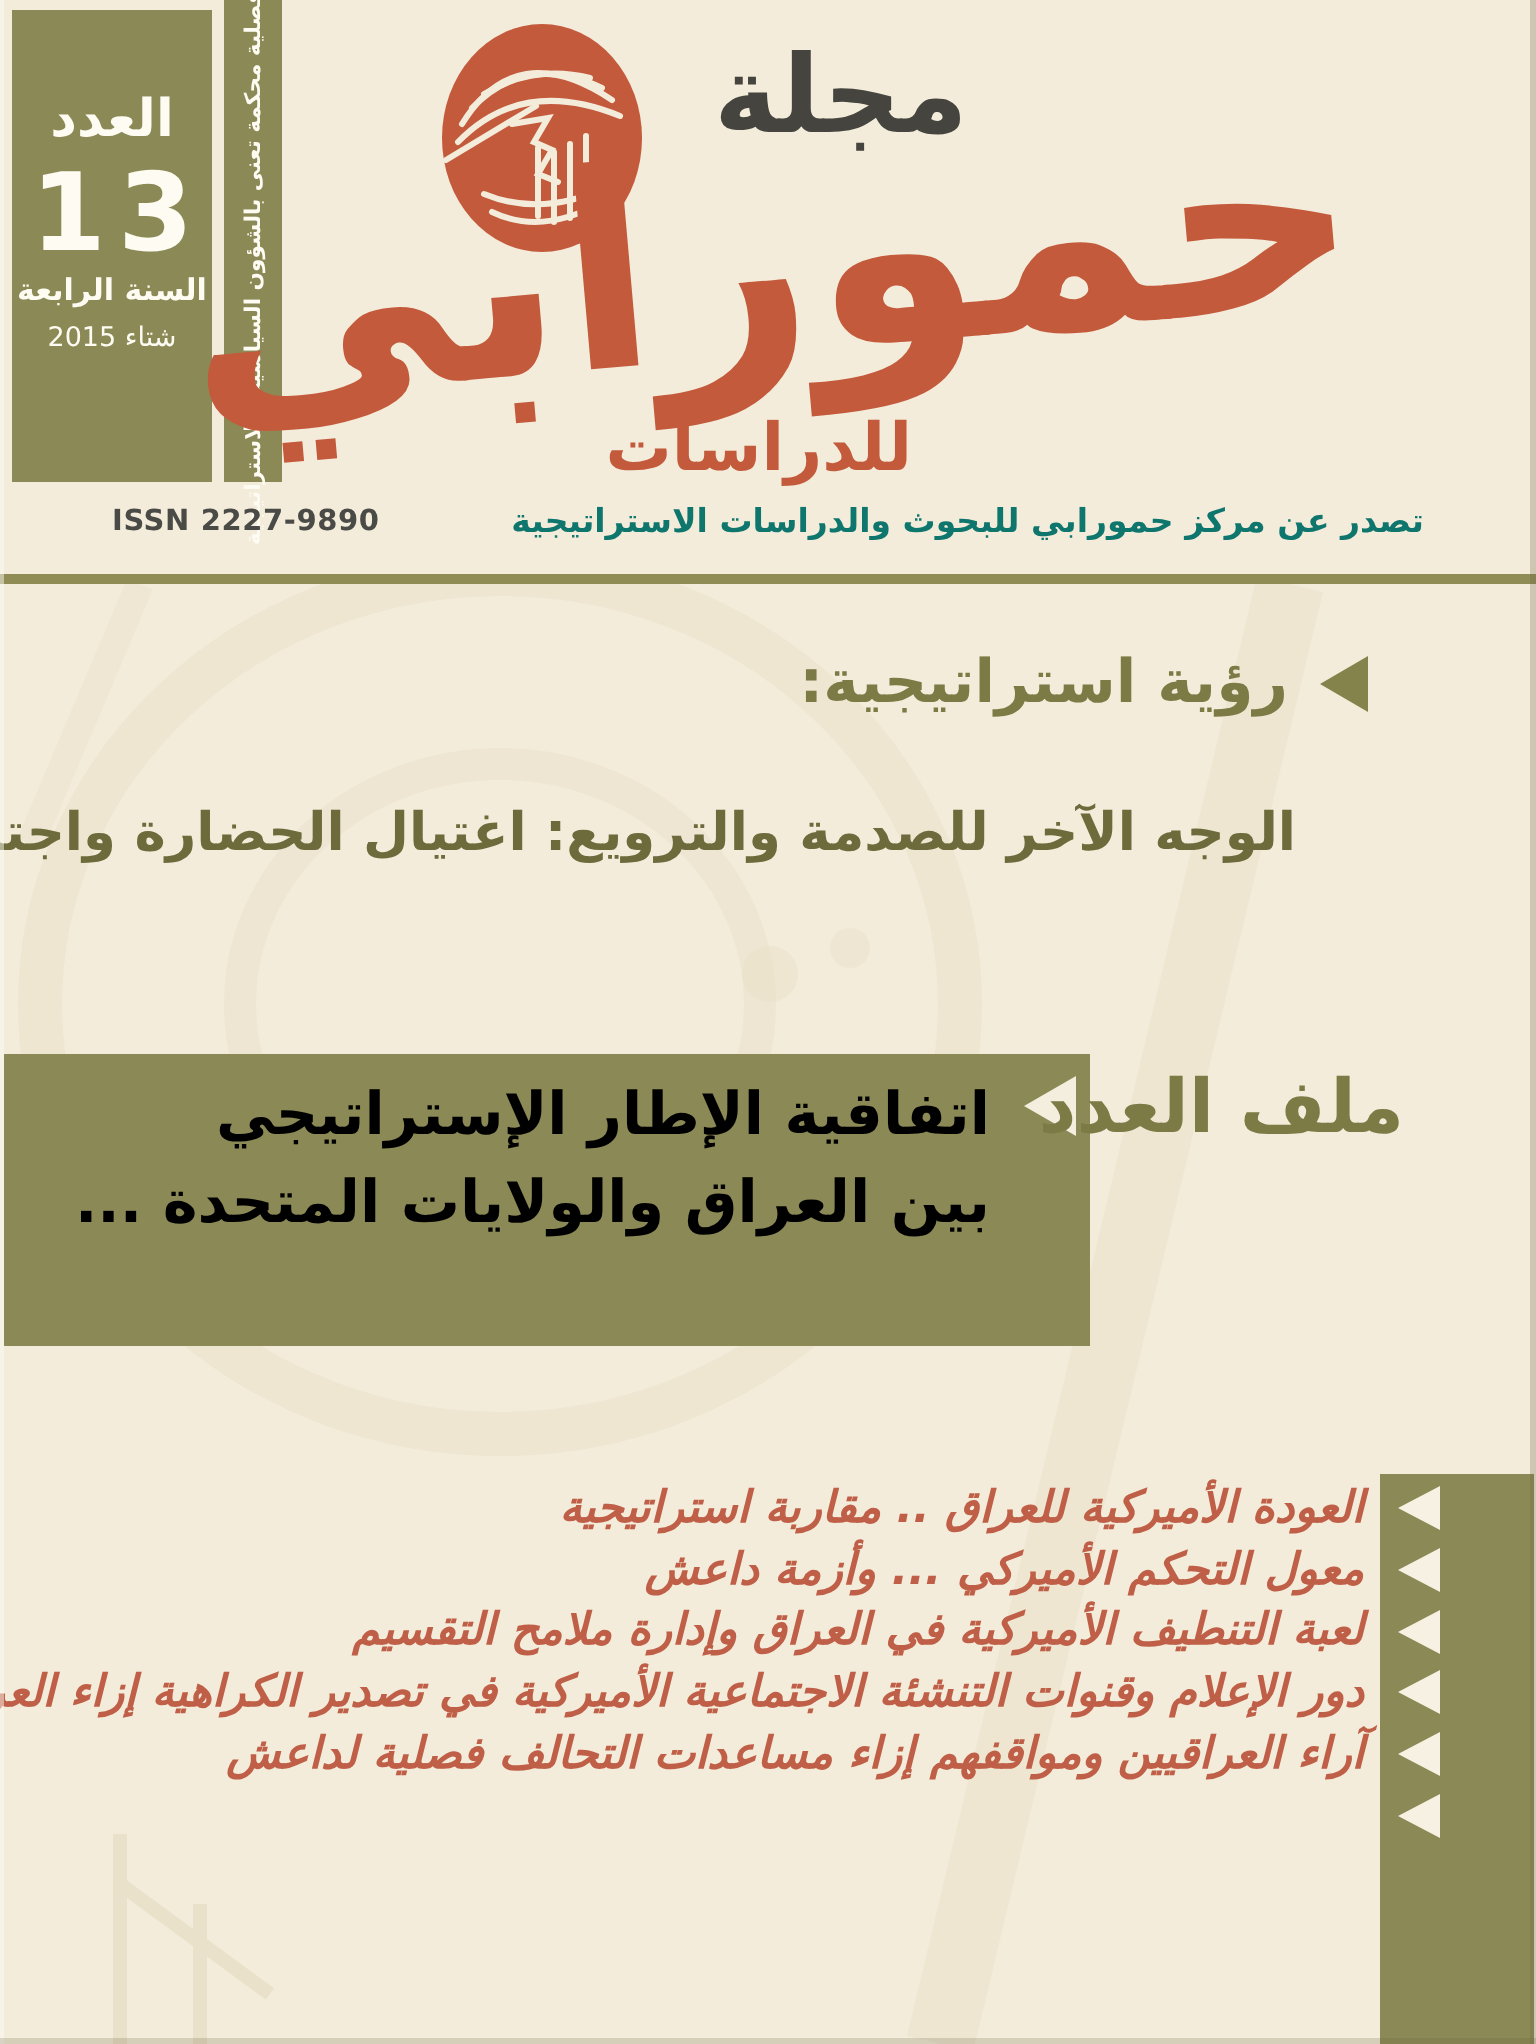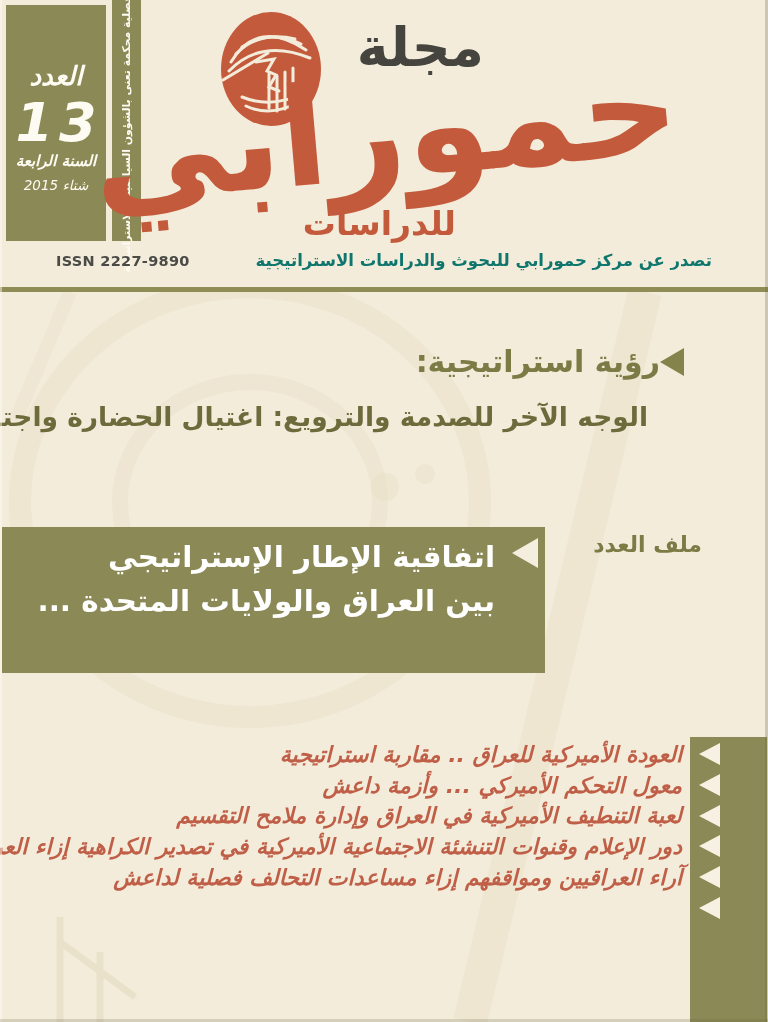--- a/index.html
+++ b/index.html
@@ -4,52 +4,52 @@
 <style>
   html,body{margin:0;padding:0;}
   body{width:768px;height:1022px;font-family:"DejaVu Sans",sans-serif;}
   .page{position:relative;width:768px;height:1022px;background:#f3ecda;overflow:hidden;}
   .page::after{content:"";position:absolute;inset:0;pointer-events:none;
     box-shadow:inset -3px 0 0 rgba(110,100,70,.28), inset 0 -3px 0 rgba(110,100,70,.22), inset 2px 0 0 rgba(252,250,242,.5);}
   .abs{position:absolute;}
   .rtl{direction:rtl;unicode-bidi:isolate;}
 
   
-  .issue-block{left:6px;top:5px;width:100px;height:236px;background:#8b8955;color:#fdfbf2;text-align:center;box-sizing:border-box;padding-top:56px;font-style:italic;}
+  .issue-block{left:6px;top:5px;width:100px;height:236px;background:#8b8955;color:#fdfbf2;text-align:center;box-sizing:border-box;padding-top:40px;}
   .issue-label{font-size:26px;font-weight:bold;}
   .issue-number{font-size:54px;font-weight:bold;letter-spacing:6px;line-height:1.05;margin-top:4px;padding-left:6px;}
   .issue-year{font-size:15px;font-weight:bold;margin-top:0;}
   .issue-season{font-size:13.5px;margin-top:7px;}
 
   .tagline-strip{left:112px;top:0;width:29px;height:241px;background:#8b8955;}
   .tagline-text{position:absolute;width:250px;height:28px;line-height:28px;left:-110px;top:106px;
     transform:rotate(-90deg);color:#fdfbf2;font-size:10.8px;font-weight:bold;text-align:center;white-space:nowrap;direction:rtl;}
 
   .issn{left:56px;top:253px;font-size:14.5px;font-weight:bold;color:#4a4a46;letter-spacing:.3px;}
 
   .brand-word{right:284px;top:16px;font-size:54px;font-weight:bold;color:#45443f;}
   .brand-title{right:90px;top:34px;font-size:136px;font-weight:bold;color:#c45a3c;line-height:1.05;
     transform:rotate(-5deg);transform-origin:right center;white-space:nowrap;}
   .brand-sub{right:312px;top:204px;font-size:33px;font-weight:bold;color:#c45a3c;text-align:right;}
   .publisher{right:56px;top:251px;font-size:16.5px;font-weight:bold;color:#0f766e;white-space:nowrap;}
 
   .rule{left:0;right:0;top:287px;height:5px;background:#8f8c55;}
 
   
-  .vision-row{top:344px;right:84px;display:flex;direction:rtl;align-items:center;gap:0;}
+  .vision-row{top:324px;right:84px;display:flex;direction:rtl;align-items:center;gap:16px;}
   .tri-olive{width:0;height:0;border-top:14px solid transparent;border-bottom:14px solid transparent;border-right:24px solid #85834c;}
   .vision-heading{font-size:30px;font-weight:bold;color:#7c7a45;white-space:nowrap;}
   .vision-sub{top:401px;right:120px;font-size:26.5px;font-weight:bold;color:#6d6b3c;white-space:nowrap;}
 
   .file-box{left:2px;top:527px;width:543px;height:146px;background:#8b8955;}
   .file-lines{position:absolute;top:9px;right:50px;left:16px;text-align:right;direction:rtl;
-    color:#ffffff;font-size:29.5px;font-weight:bold;line-height:43.5px;white-space:nowrap;}
+    color:#000000;font-size:29.5px;font-weight:bold;line-height:43.5px;white-space:nowrap;}
   .box-tri{position:absolute;top:11px;right:7px;width:0;height:0;
     border-top:15px solid transparent;border-bottom:15px solid transparent;border-right:26px solid #f3eedd;}
-  .file-label{top:532px;right:66px;font-size:22px;font-weight:bold;color:#7c7a45;white-space:nowrap;}
+  .file-label{top:532px;right:66px;font-size:37px;font-weight:bold;color:#7c7a45;white-space:nowrap;}
 
   .articles{top:739px;right:86px;left:30px;direction:rtl;}
   .article-row{height:30.7px;display:flex;align-items:center;font-size:22px;font-weight:bold;color:#c05f48;white-space:nowrap;font-style:italic;}
 
   .article-strip{left:690px;top:737px;width:77px;height:285px;background:#8b8955;}
   .strip-tri{position:absolute;left:9px;width:0;height:0;
     border-top:11px solid transparent;border-bottom:11px solid transparent;border-right:21px solid #f6f1e2;}
   .strip-tri:nth-of-type(1){top:6px;}
   .strip-tri:nth-of-type(2){top:37px;}
   .strip-tri:nth-of-type(3){top:68px;}

